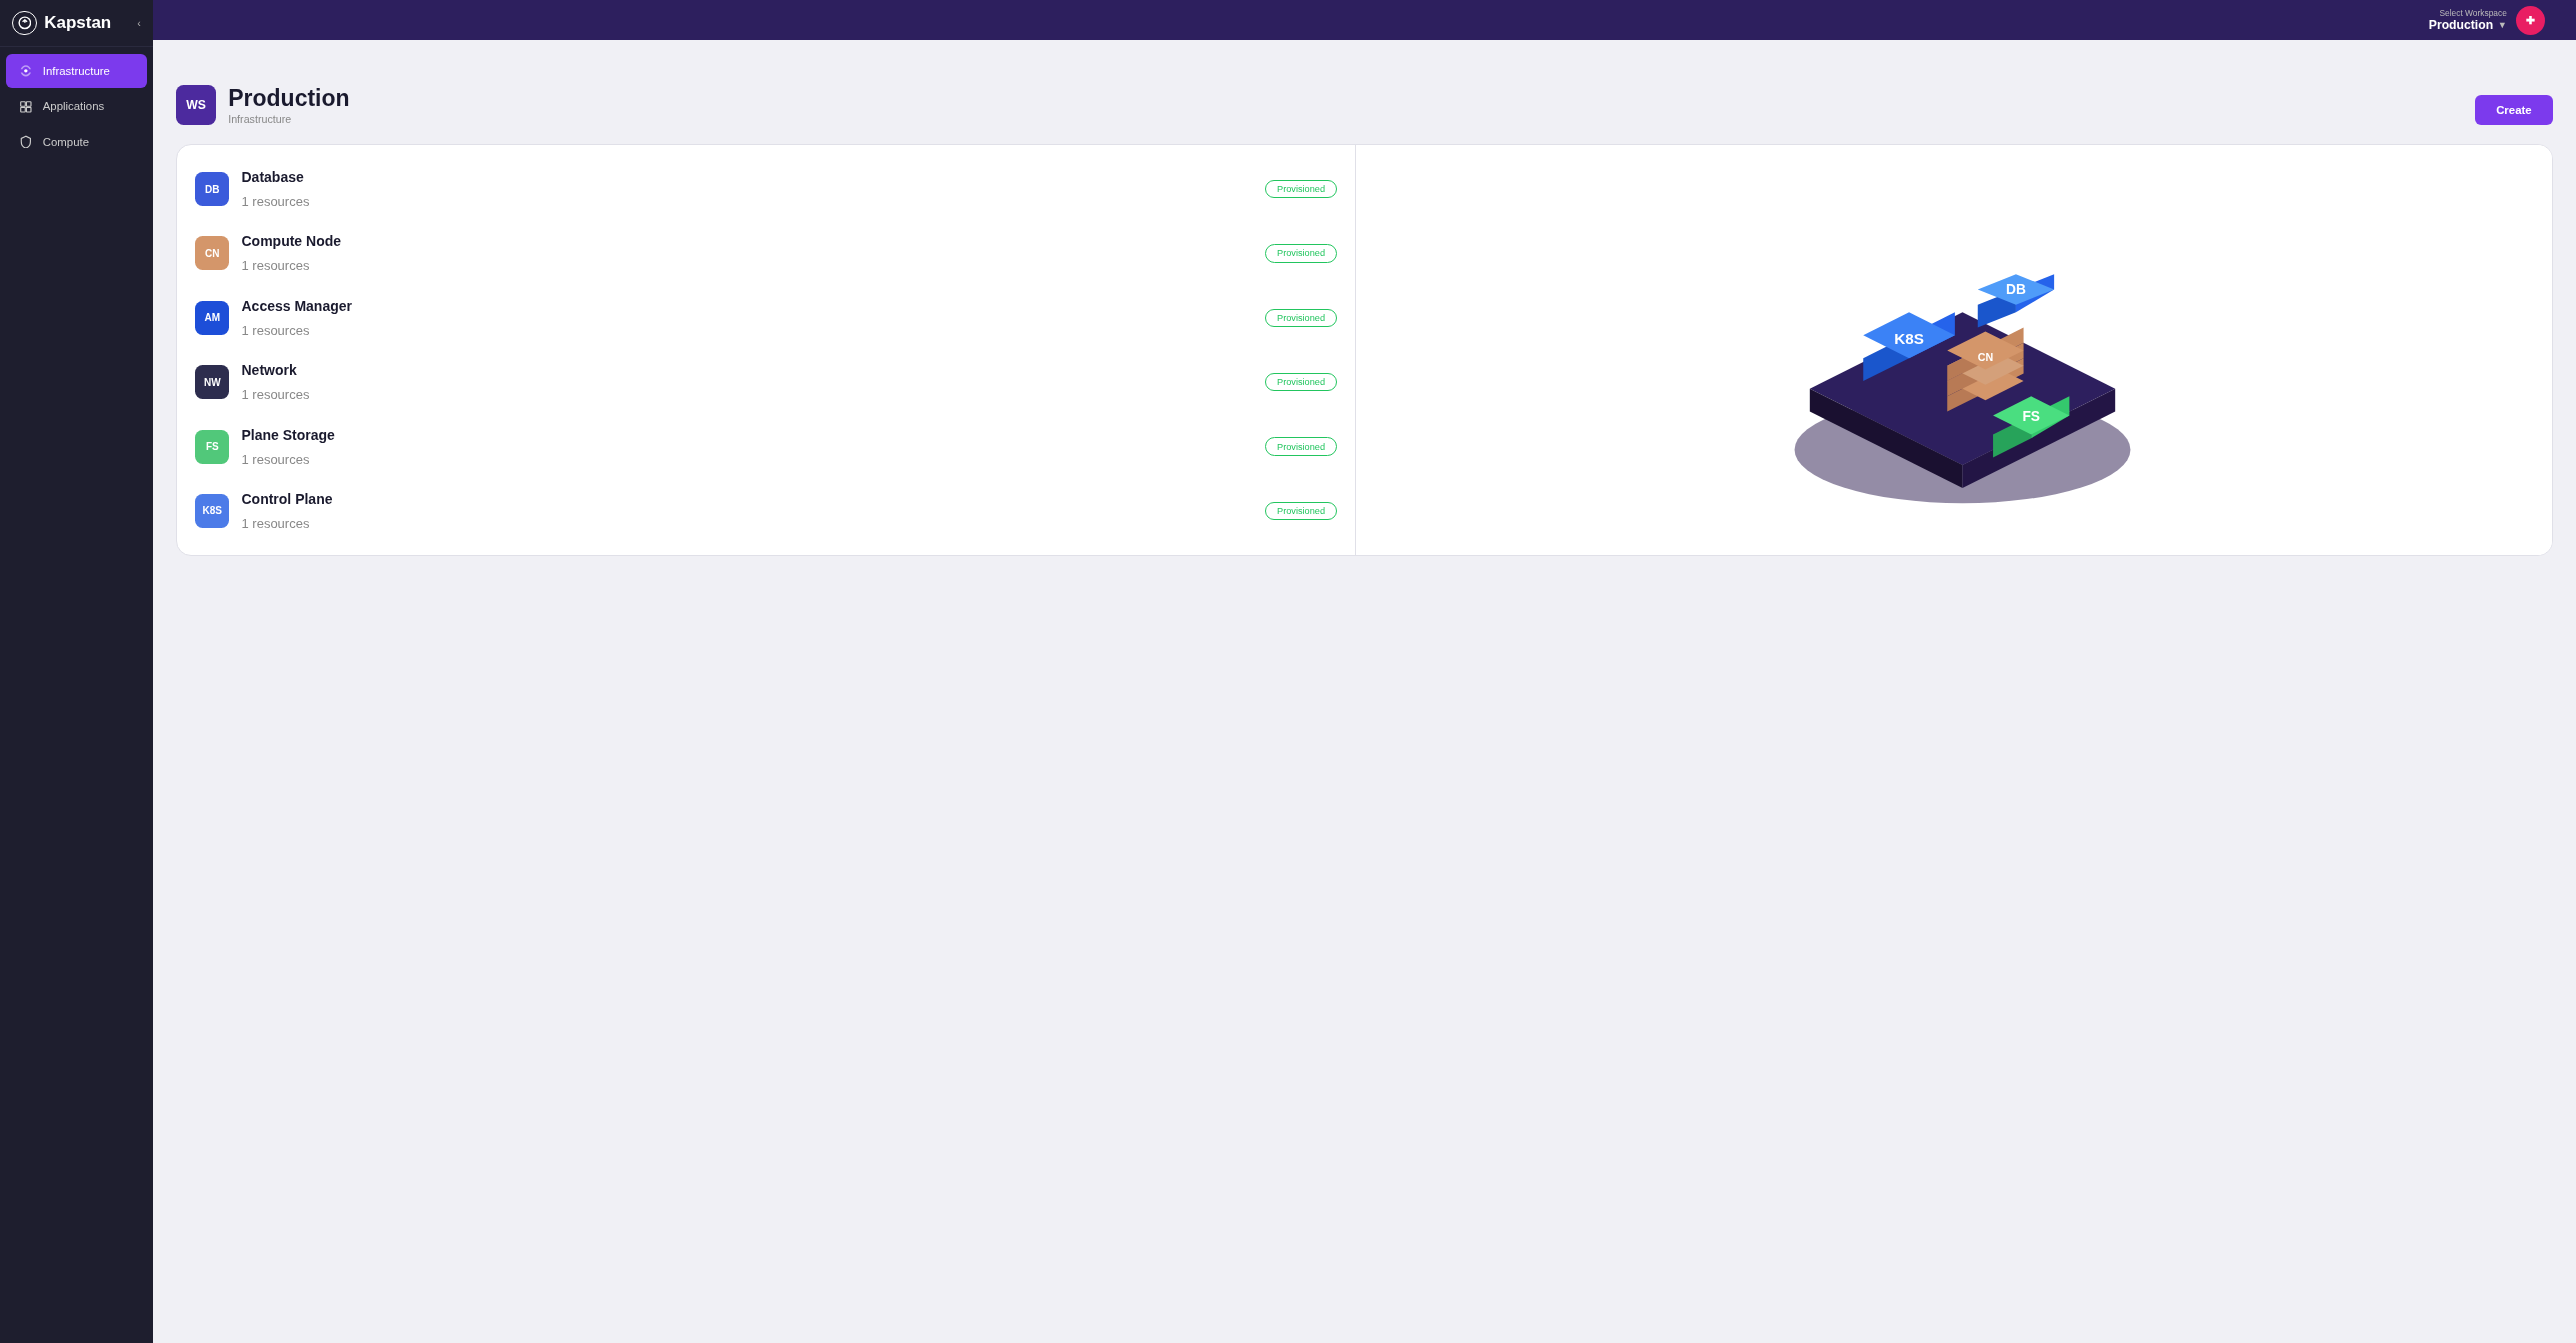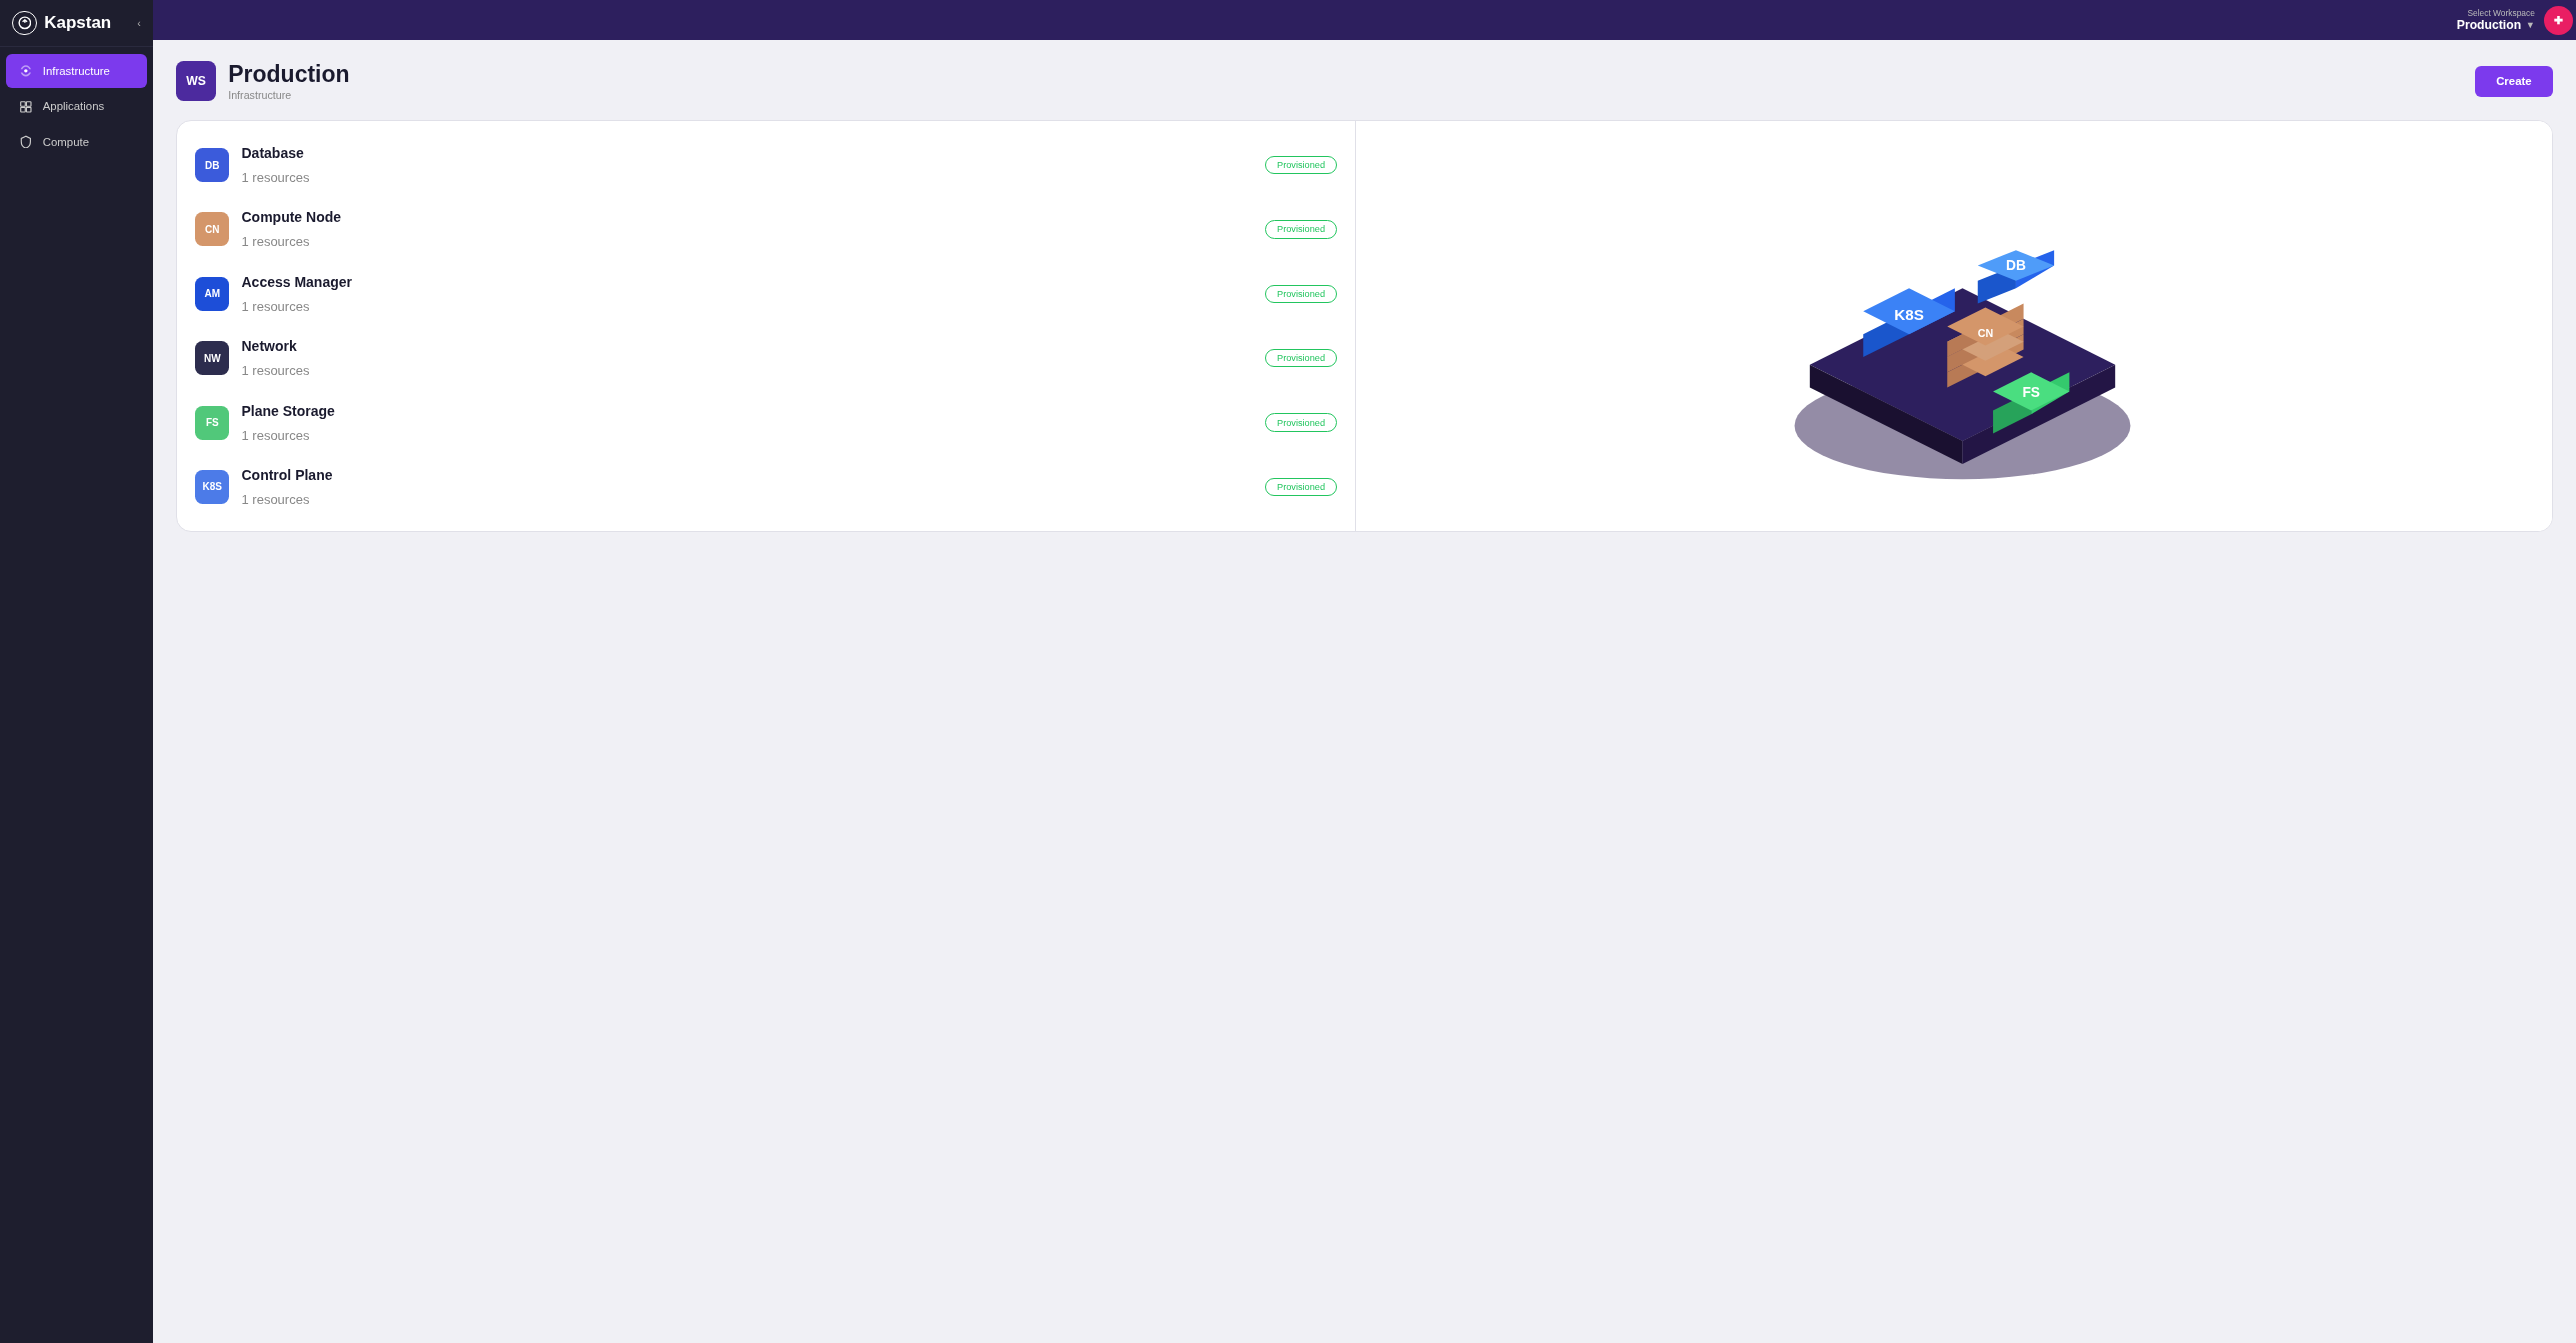--- a/index.html
+++ b/index.html
@@ -95,21 +95,21 @@
       background: #f0f0f5;
       overflow: hidden;
     }
 
     .topbar-right {
       height: 40px;
       background: #2d1f5e;
       display: flex;
       align-items: center;
       justify-content: flex-end;
-      padding: 0 3px;
+      padding: 0 31px;
       gap: 9.2px;
       flex-shrink: 0;
     }
     .workspace-selector {
       display: flex;
       flex-direction: column;
       align-items: flex-end;
       cursor: pointer;
     }
     .workspace-label {
@@ -142,23 +142,24 @@
     }
 
     
     .page-content {
       flex: 1;
       padding: 21.4px 23px;
       overflow-y: auto;
     }
     .page-header {
       display: flex;
-      align-items: center;
+      align-items: flex-end;
       justify-content: space-between;
       margin-bottom: 18.3px;
+      margin-top: 24px;
     }
     .page-header-left {
       display: flex;
       align-items: center;
       gap: 12.2px;
     }
     .ws-badge {
       width: 40px;
       height: 40px;
       background: #4c2a9e;

